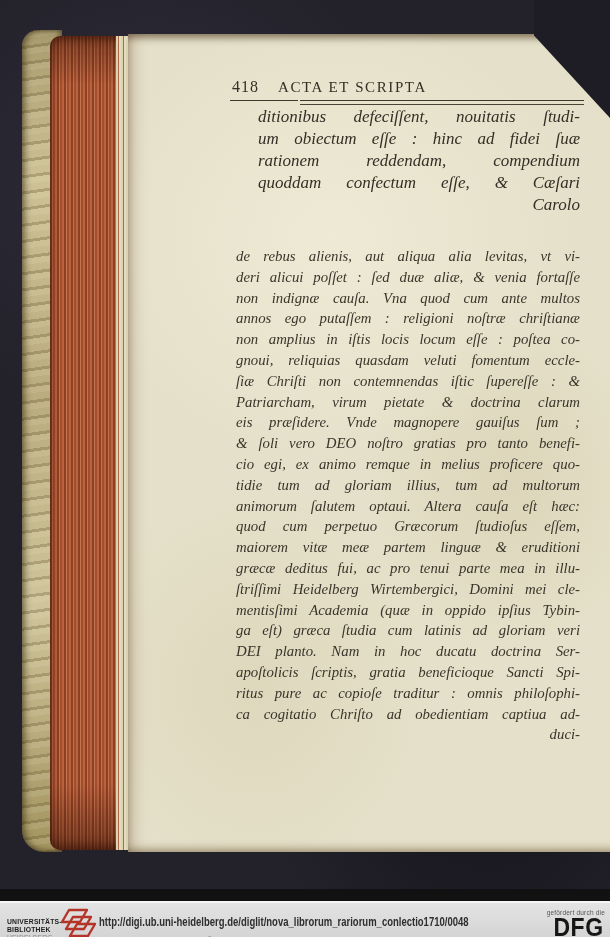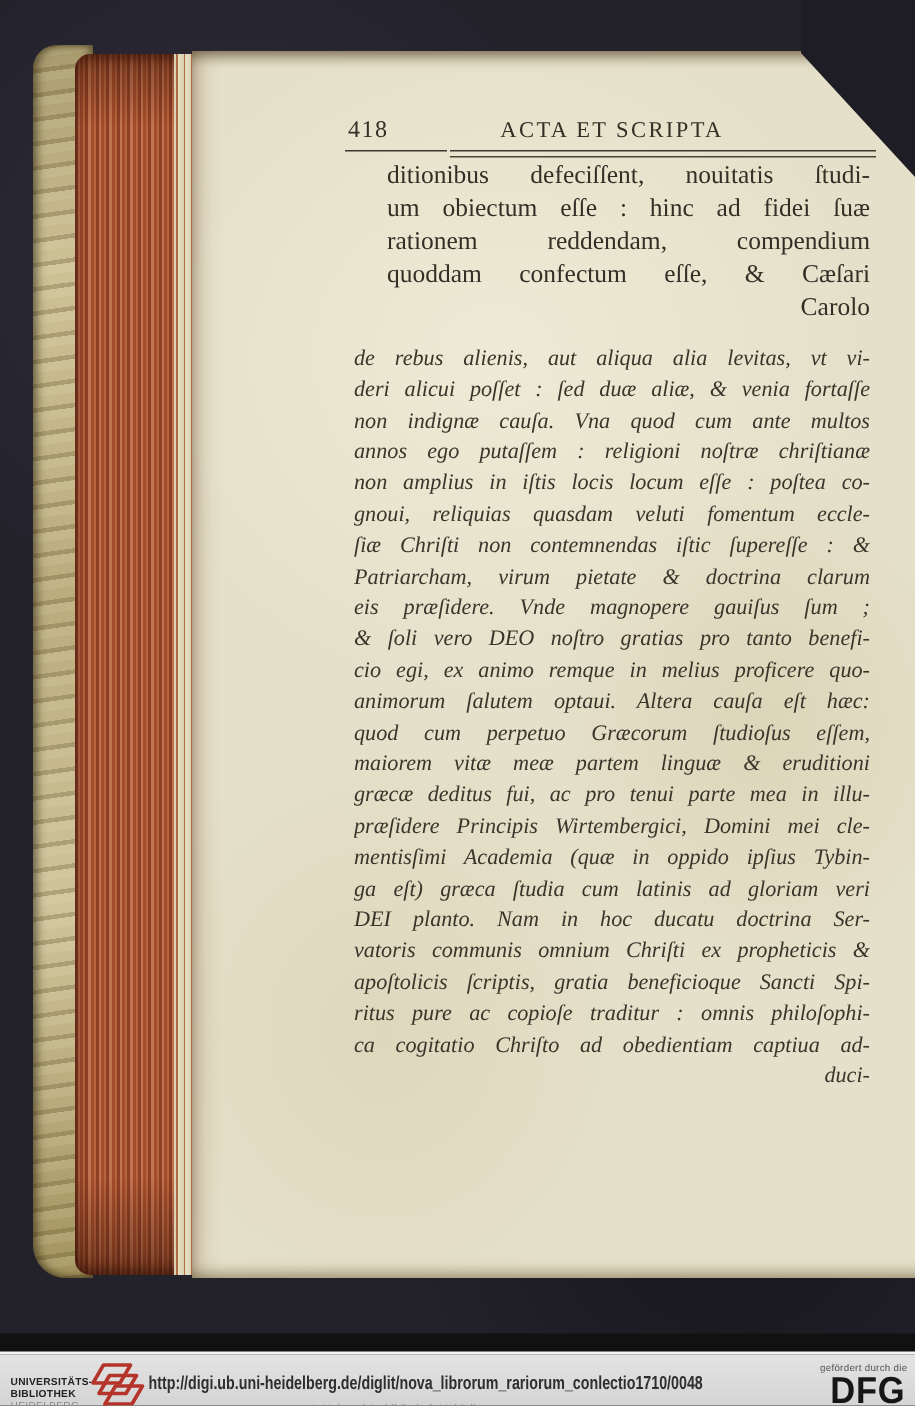--- a/index.html
+++ b/index.html
@@ -40,32 +40,32 @@
       inset 0 7px 9px -4px rgba(70,52,25,.65),
       inset -9px 0 14px -7px rgba(95,78,42,.6),
       inset 0 -7px 10px -5px rgba(95,78,42,.5),
       inset 12px 0 16px -9px rgba(120,85,55,.4);}
 
   .corner-tr{position:absolute;left:534px;top:0;width:76px;height:118px;background:#1e1c24;
     clip-path:polygon(0 0,100% 0,100% 100%,0 30%);}
 
   
   .folio{position:absolute;left:104px;top:44px;font-size:16px;color:#332f26;letter-spacing:1px;}
-  .running-title{position:absolute;left:150px;top:45px;width:260px;text-align:center;
+  .running-title{position:absolute;left:150px;top:45px;width:260px;
     font-size:15px;letter-spacing:1.6px;color:#332f26;}
   .rule-short{position:absolute;left:102px;top:66px;width:68px;border-top:1.8px solid #3d382d;}
   .rule-long{position:absolute;left:172px;top:66px;width:284px;height:2.6px;
     border-top:1.7px solid #3d382d;border-bottom:1.1px solid #4a4437;}
 
   .roman-block{position:absolute;left:130px;top:73px;width:322px;color:#332f26;
     font-size:17px;}
-  .rl{height:22px;overflow:hidden;text-align:justify;text-align-last:justify;white-space:nowrap;}
+  .rl{height:22px;overflow:hidden;text-align:justify;text-align-last:justify;white-space:nowrap;font-style:italic;}
   .rl.catch{text-align:right;text-align-last:right;}
 
-  .italic-block{position:absolute;left:108px;top:197px;width:344px;color:#3a352b;
+  .italic-block{position:absolute;left:108px;top:214px;width:344px;color:#3a352b;
     font-style:italic;font-size:14.8px;}
   .il{height:20.8px;overflow:hidden;text-align:justify;text-align-last:justify;white-space:nowrap;}
   .il.catch{text-align-last:right;}
 
   
   .bar{position:absolute;left:0;top:889px;width:610px;height:48px;
     border-top:2px solid #f4f4f4;box-sizing:border-box;
     background:linear-gradient(180deg,#e3e3e3,#cfcfcf);
     font-family:"Liberation Sans","DejaVu Sans",sans-serif;margin-top:12px;}
   .ub-text{position:absolute;left:7px;top:15px;font-size:6.8px;line-height:8px;
@@ -110,29 +110,29 @@
         <div class="il">deri alicui poſſet : ſed duæ aliæ, &amp; venia fortaſſe</div>
         <div class="il">non indignæ cauſa.  Vna quod cum ante multos</div>
         <div class="il">annos ego putaſſem :  religioni noſtræ chriſtianæ</div>
         <div class="il">non amplius in iſtis locis locum eſſe :  poſtea co-</div>
         <div class="il">gnoui, reliquias quasdam veluti fomentum eccle-</div>
         <div class="il">ſiæ Chriſti non contemnendas iſtic ſupereſſe :  &amp;</div>
         <div class="il">Patriarcham, virum pietate &amp; doctrina clarum</div>
         <div class="il">eis præſidere.  Vnde magnopere gauiſus ſum ;</div>
         <div class="il">&amp; ſoli vero DEO noſtro gratias pro tanto benefi-</div>
         <div class="il">cio egi, ex animo remque in melius proficere quo-</div>
+        <div class="il">tidie tum ad gloriam illius, tum ad multorum</div>
         <div class="il">animorum ſalutem optaui.  Altera cauſa eſt hæc:</div>
         <div class="il">quod cum perpetuo Græcorum ſtudioſus eſſem,</div>
         <div class="il">maiorem vitæ meæ partem linguæ &amp; eruditioni</div>
         <div class="il">græcæ deditus fui, ac pro tenui parte mea in illu-</div>
-        <div class="il">præſidere Principis Wirtembergici, Domini mei cle-</div>
+        <div class="il">ſtriſſimi Heidelberg Wirtembergici, Domini mei cle-</div>
         <div class="il">mentisſimi Academia (quæ in oppido ipſius Tybin-</div>
         <div class="il">ga eſt) græca ſtudia cum latinis ad gloriam veri</div>
         <div class="il">DEI planto.  Nam in hoc ducatu doctrina Ser-</div>
-        <div class="il">vatoris communis omnium Chriſti ex propheticis &amp;</div>
         <div class="il">apoſtolicis ſcriptis, gratia beneficioque Sancti Spi-</div>
         <div class="il">ritus pure ac copioſe traditur :  omnis philoſophi-</div>
         <div class="il">ca cogitatio Chriſto ad obedientiam captiua ad-</div>
         <div class="il catch">duci-</div>
       </div>
     </div>
 
     <div class="corner-tr"></div>
   </div>
 

